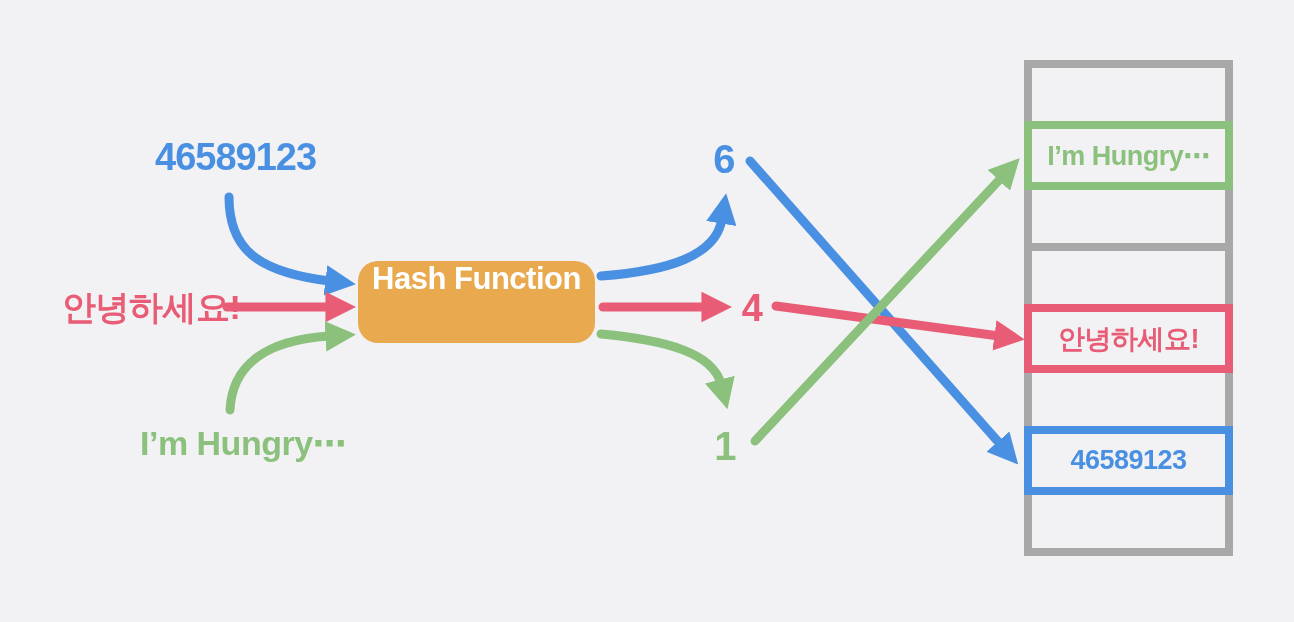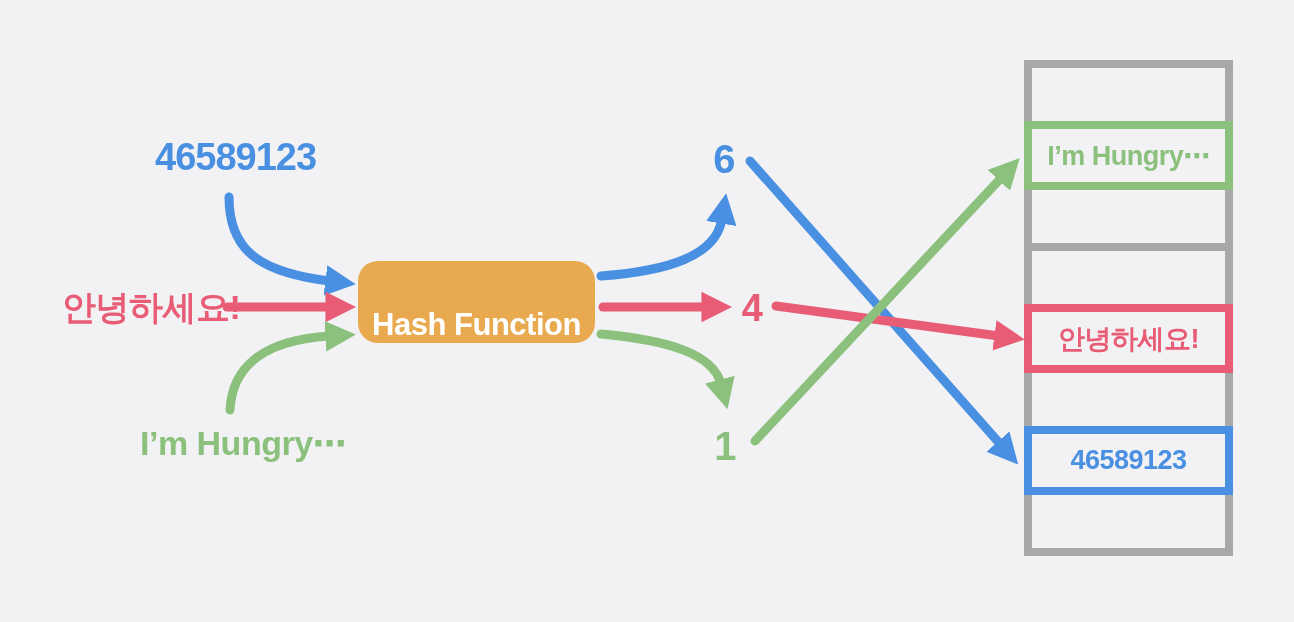--- a/index.html
+++ b/index.html
@@ -24,21 +24,21 @@
   .label{white-space:nowrap;text-align:center;letter-spacing:-0.5px;}
   .lbl-blue{color:var(--blue);}
   .lbl-pink{color:var(--pink);}
   .lbl-green{color:var(--green);}
   .input-number{left:155px;top:136px;width:160px;font-size:38px;line-height:42px;letter-spacing:-1px;}
   .input-korean{left:62px;top:286px;width:160px;font-size:34px;line-height:42px;}
   .input-english{left:140px;top:424px;width:185px;font-size:34px;line-height:38px;}
   .hash-box{
     left:358px;top:261px;width:237px;height:82px;
     background:var(--orange);border-radius:20px;
-    display:flex;align-items:flex-end;justify-content:center;
+    display:flex;align-items:flex-start;justify-content:center;
     color:var(--white);font-size:31px;letter-spacing:-0.5px;
   }
   .value-6{left:699px;top:137px;width:50px;font-size:40px;line-height:44px;}
   .value-4{left:727px;top:286px;width:50px;font-size:38px;line-height:44px;}
   .value-1{left:700px;top:424px;width:50px;font-size:40px;line-height:44px;}
   .hash-table{left:1024px;top:60px;width:209px;}
   .cell{
     height:69px;border:8px solid var(--gray);margin-top:-8px;
     display:flex;align-items:center;justify-content:center;
     font-size:27px;letter-spacing:-0.5px;position:relative;

